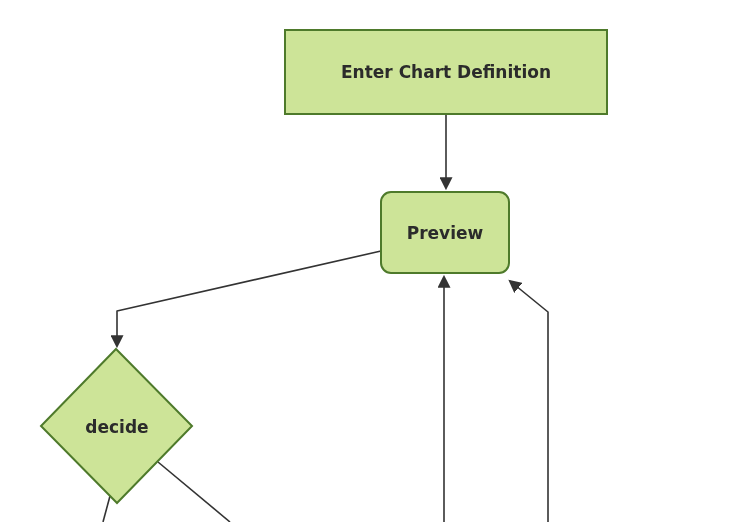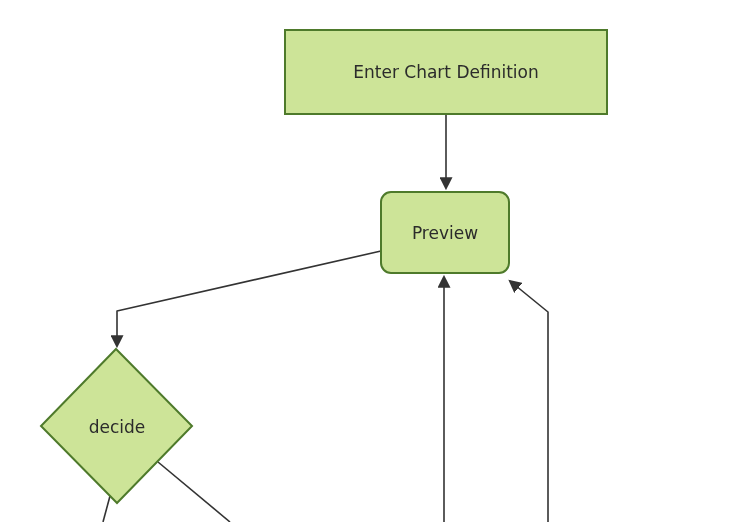--- a/index.html
+++ b/index.html
@@ -6,20 +6,21 @@
     margin: 0;
     padding: 0;
     background: var(--background, #ffffff);
   }
   .canvas-wrap {
     position: relative;
     width: 616px;
     height: 522px;
     background: var(--background, #ffffff);
     overflow: hidden;
+    font-weight: bold;
   }
   svg.flowchart {
     display: block;
     width: 740px;
     height: 522px;
   }
   .node-shape {
     fill: var(--node-fill, #cde498);
     stroke: var(--node-stroke, #4e7a2b);
     stroke-width: 2px;

